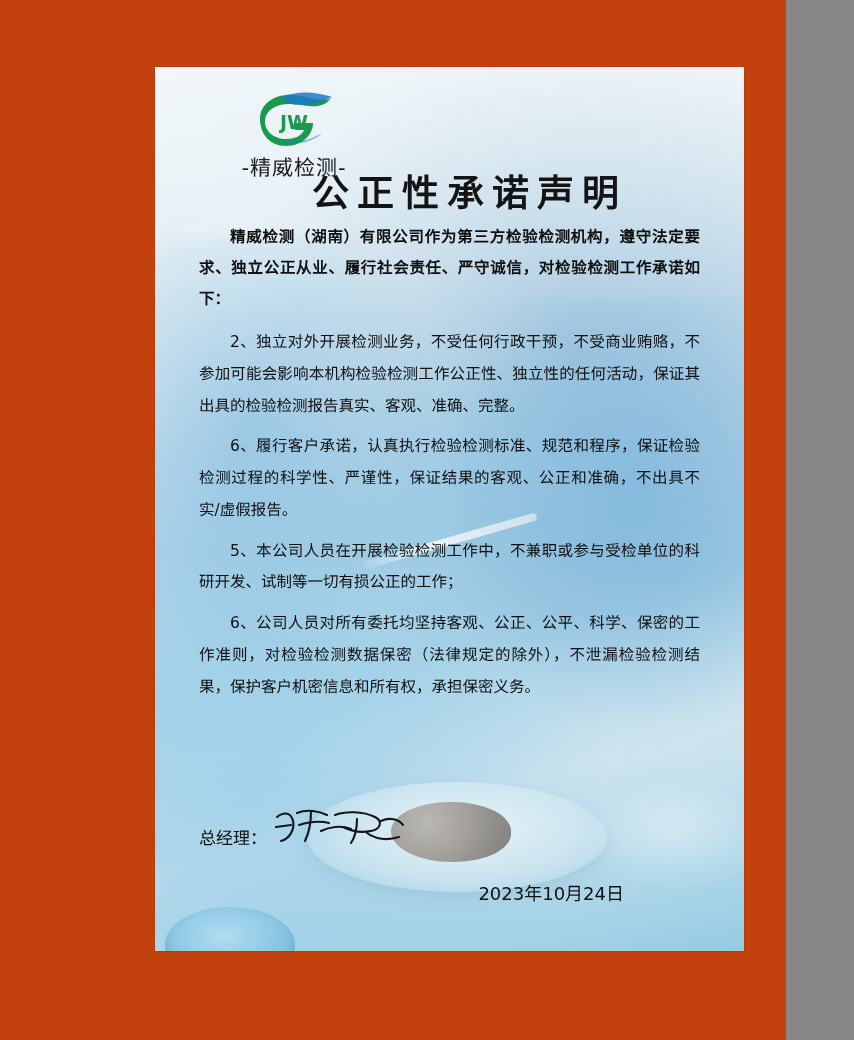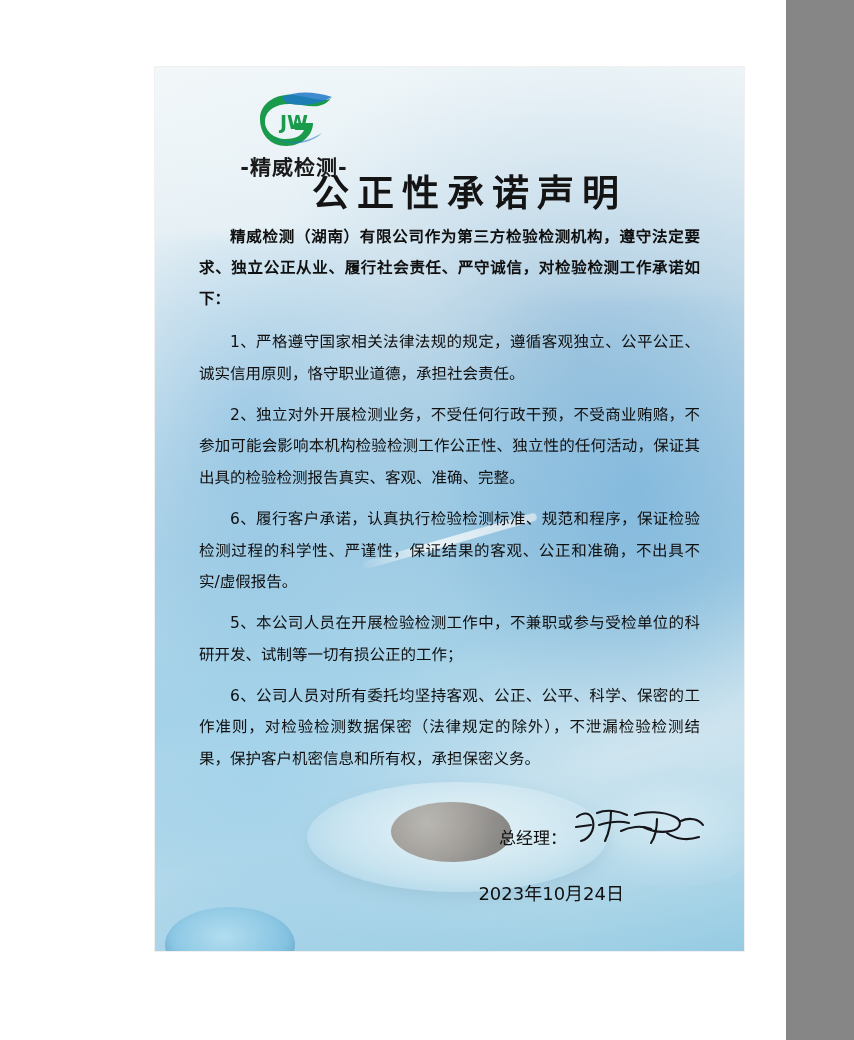--- a/index.html
+++ b/index.html
@@ -11,21 +11,21 @@
     width: 854px;
     height: 1040px;
     font-family: "Liberation Sans", sans-serif;
     overflow: hidden;
   }
 
   .page-canvas {
     position: relative;
     width: 786px;
     height: 1040px;
-    background: #ffffff;
+    background: #c2410c;
   }
 
   
   .doc-sheet {
     position: absolute;
     left: 155px;
     top: 67px;
     width: 589px;
     height: 884px;
     overflow: hidden;
@@ -147,21 +147,21 @@
   .logo-mark {
     position: relative;
     width: 84px;
     height: 58px;
     margin: 0 auto;
   }
   .logo-wordmark {
     margin-top: 4px;
     font-family: "DejaVu Sans", "Liberation Sans", sans-serif;
     font-size: 21px;
-    font-weight: bold;
+    font-weight: normal;
     color: #1a1a1a;
     letter-spacing: 1px;
     white-space: nowrap;
   }
 
   .doc-title {
     position: absolute;
     left: 0;
     right: 0;
     top: 96px;
@@ -203,21 +203,20 @@
     margin: 0 0 9px 0;
   }
 
   .sign-row {
     position: absolute;
     left: 44px;
     right: 38px;
     top: 736px;
     display: flex;
     align-items: flex-end;
-    justify-content: flex-end;
   }
   .sign-label {
     font-family: "DejaVu Sans", "Liberation Sans", sans-serif;
     font-size: 17px;
     color: #101010;
     margin-right: 4px;
     padding-bottom: 2px;
   }
   .signature-mark {
     width: 135px;
@@ -267,21 +266,20 @@
             <text x="42" y="40" text-anchor="middle" font-family="DejaVu Sans, sans-serif" font-size="19" font-weight="bold" fill="#1a9b4c">JW</text>
           </svg>
         </div>
         <div class="logo-wordmark">-精威检测-</div>
       </div>
 
       <div class="doc-title">公正性承诺声明</div>
 
       <div class="body-wrap">
         <p class="lead-para">精威检测（湖南）有限公司作为第三方检验检测机构，遵守法定要求、独立公正从业、履行社会责任、严守诚信，对检验检测工作承诺如下：</p>
-        <p class="clause">1、严格遵守国家相关法律法规的规定，遵循客观独立、公平公正、诚实信用原则，恪守职业道德，承担社会责任。</p>
         <p class="clause">2、独立对外开展检测业务，不受任何行政干预，不受商业贿赂，不参加可能会影响本机构检验检测工作公正性、独立性的任何活动，保证其出具的检验检测报告真实、客观、准确、完整。</p>
         <p class="clause">6、履行客户承诺，认真执行检验检测标准、规范和程序，保证检验检测过程的科学性、严谨性，保证结果的客观、公正和准确，不出具不实/虚假报告。</p>
         <p class="clause">5、本公司人员在开展检验检测工作中，不兼职或参与受检单位的科研开发、试制等一切有损公正的工作；</p>
         <p class="clause">6、公司人员对所有委托均坚持客观、公正、公平、科学、保密的工作准则，对检验检测数据保密（法律规定的除外），不泄漏检验检测结果，保护客户机密信息和所有权，承担保密义务。</p>
       </div>
 
       <div class="sign-row">
         <div class="sign-label">总经理：</div>
         <div class="signature-mark">
           <svg width="135" height="48" viewBox="0 0 135 48" xmlns="http://www.w3.org/2000/svg">

